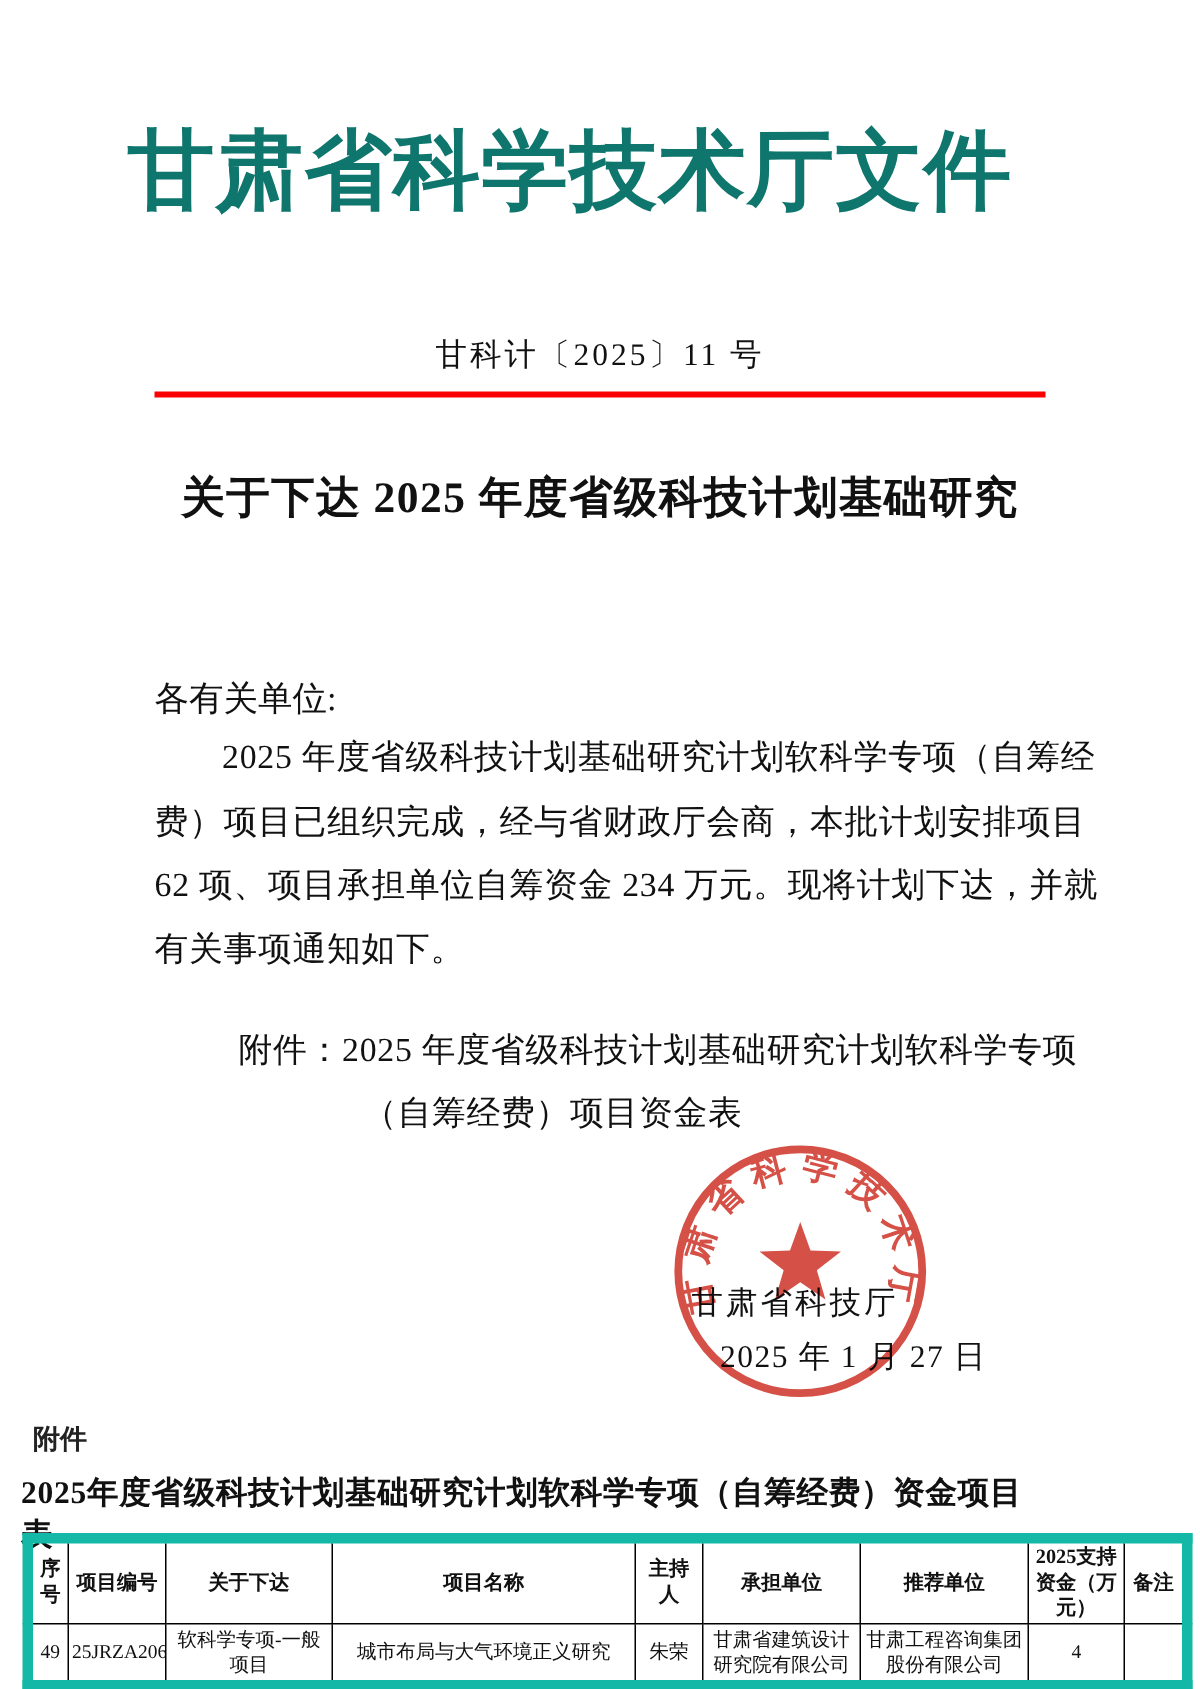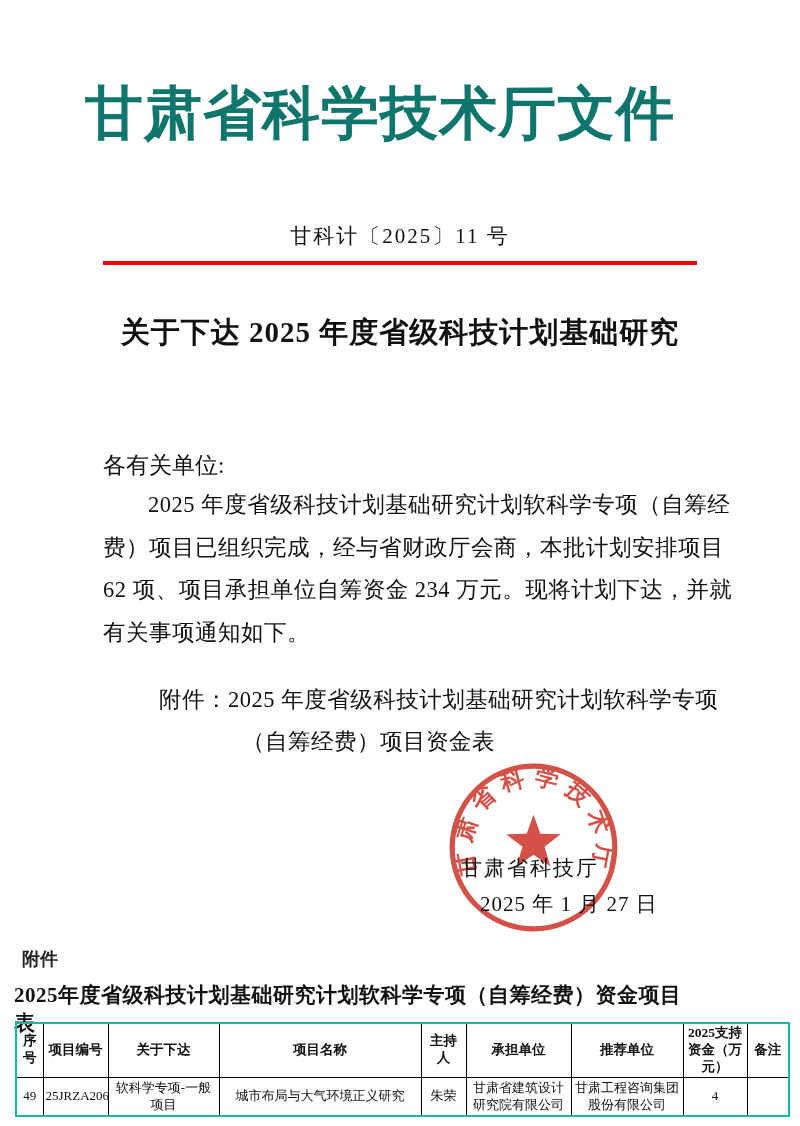--- a/index.html
+++ b/index.html
@@ -96,21 +96,21 @@
     width:773px;
     border-collapse:collapse;
     table-layout:fixed;
   }
   .project-table td{
     border:1px solid #000;
     text-align:center;vertical-align:middle;
     padding:1px 2px;
     overflow:hidden;
   }
-  .project-table{border:2px solid #14b8a6;padding-left:41px;}
+  .project-table{border:7px solid #14b8a6;padding-left:41px;}
   .project-table tr.head td{
     height:40px;
     font-size:13.5px;font-weight:bold;
     line-height:1.25;
   }
   .project-table tr.data td{
     height:34px;
     font-size:13px;
     line-height:1.35;
   }

